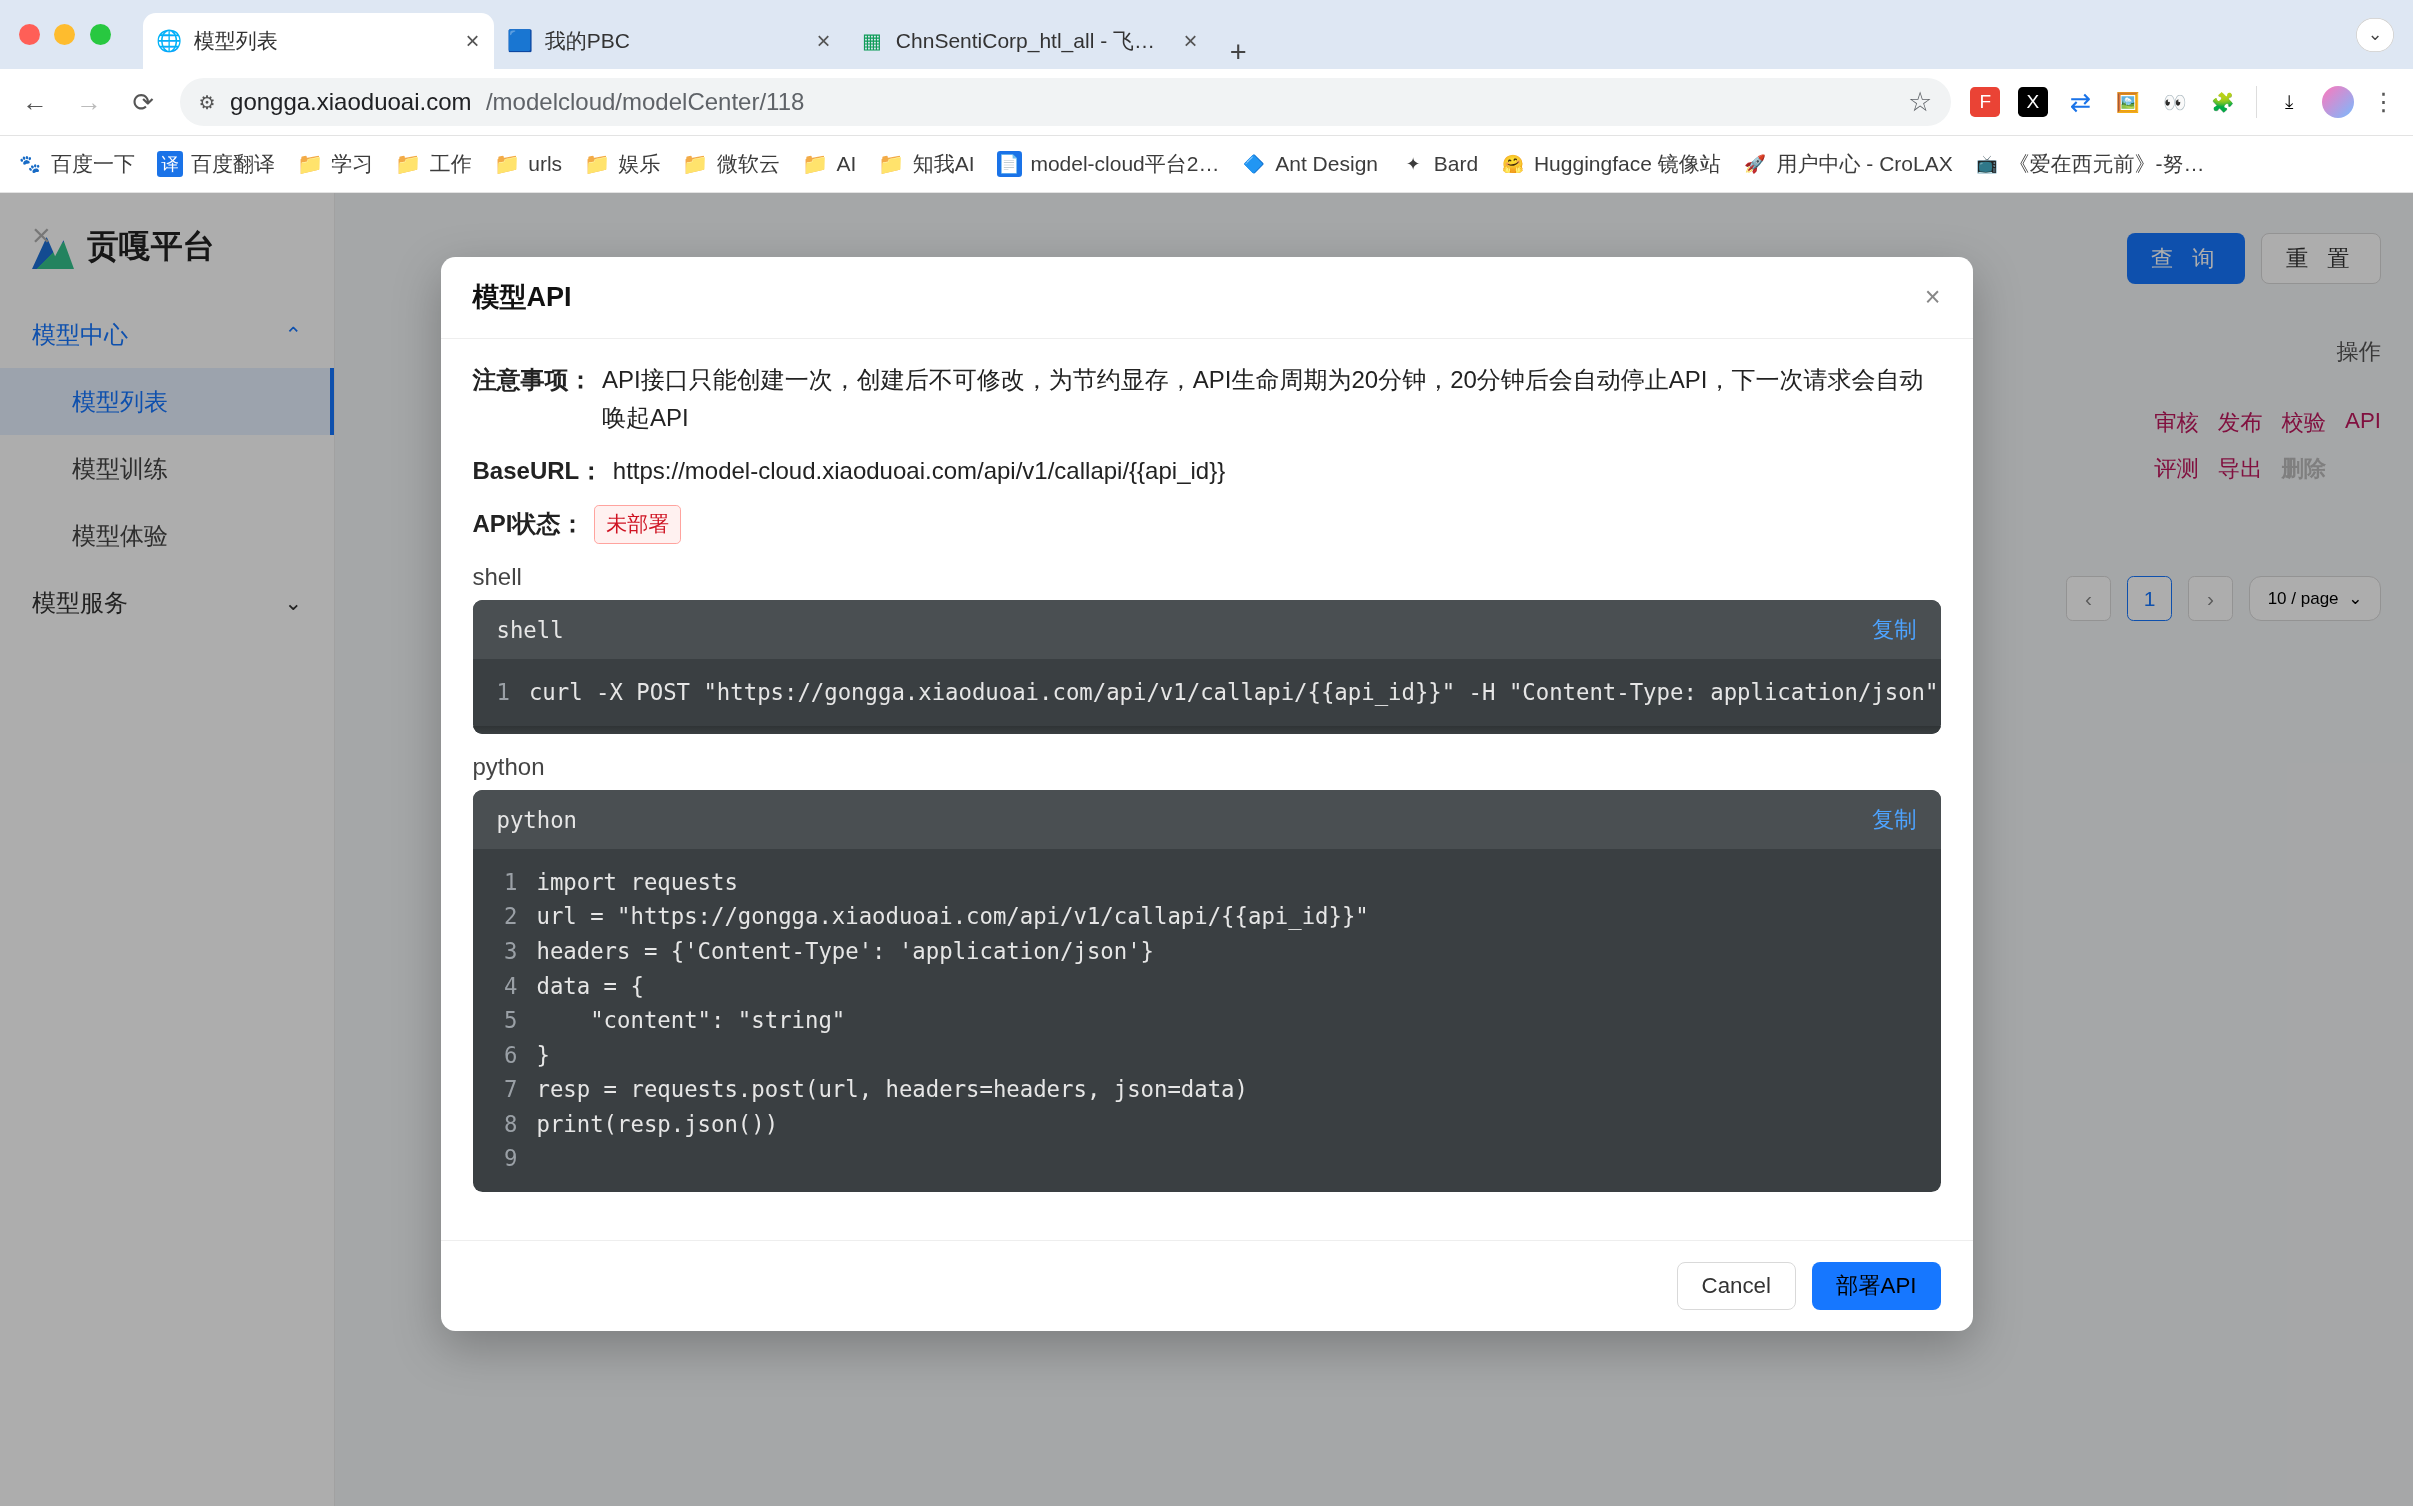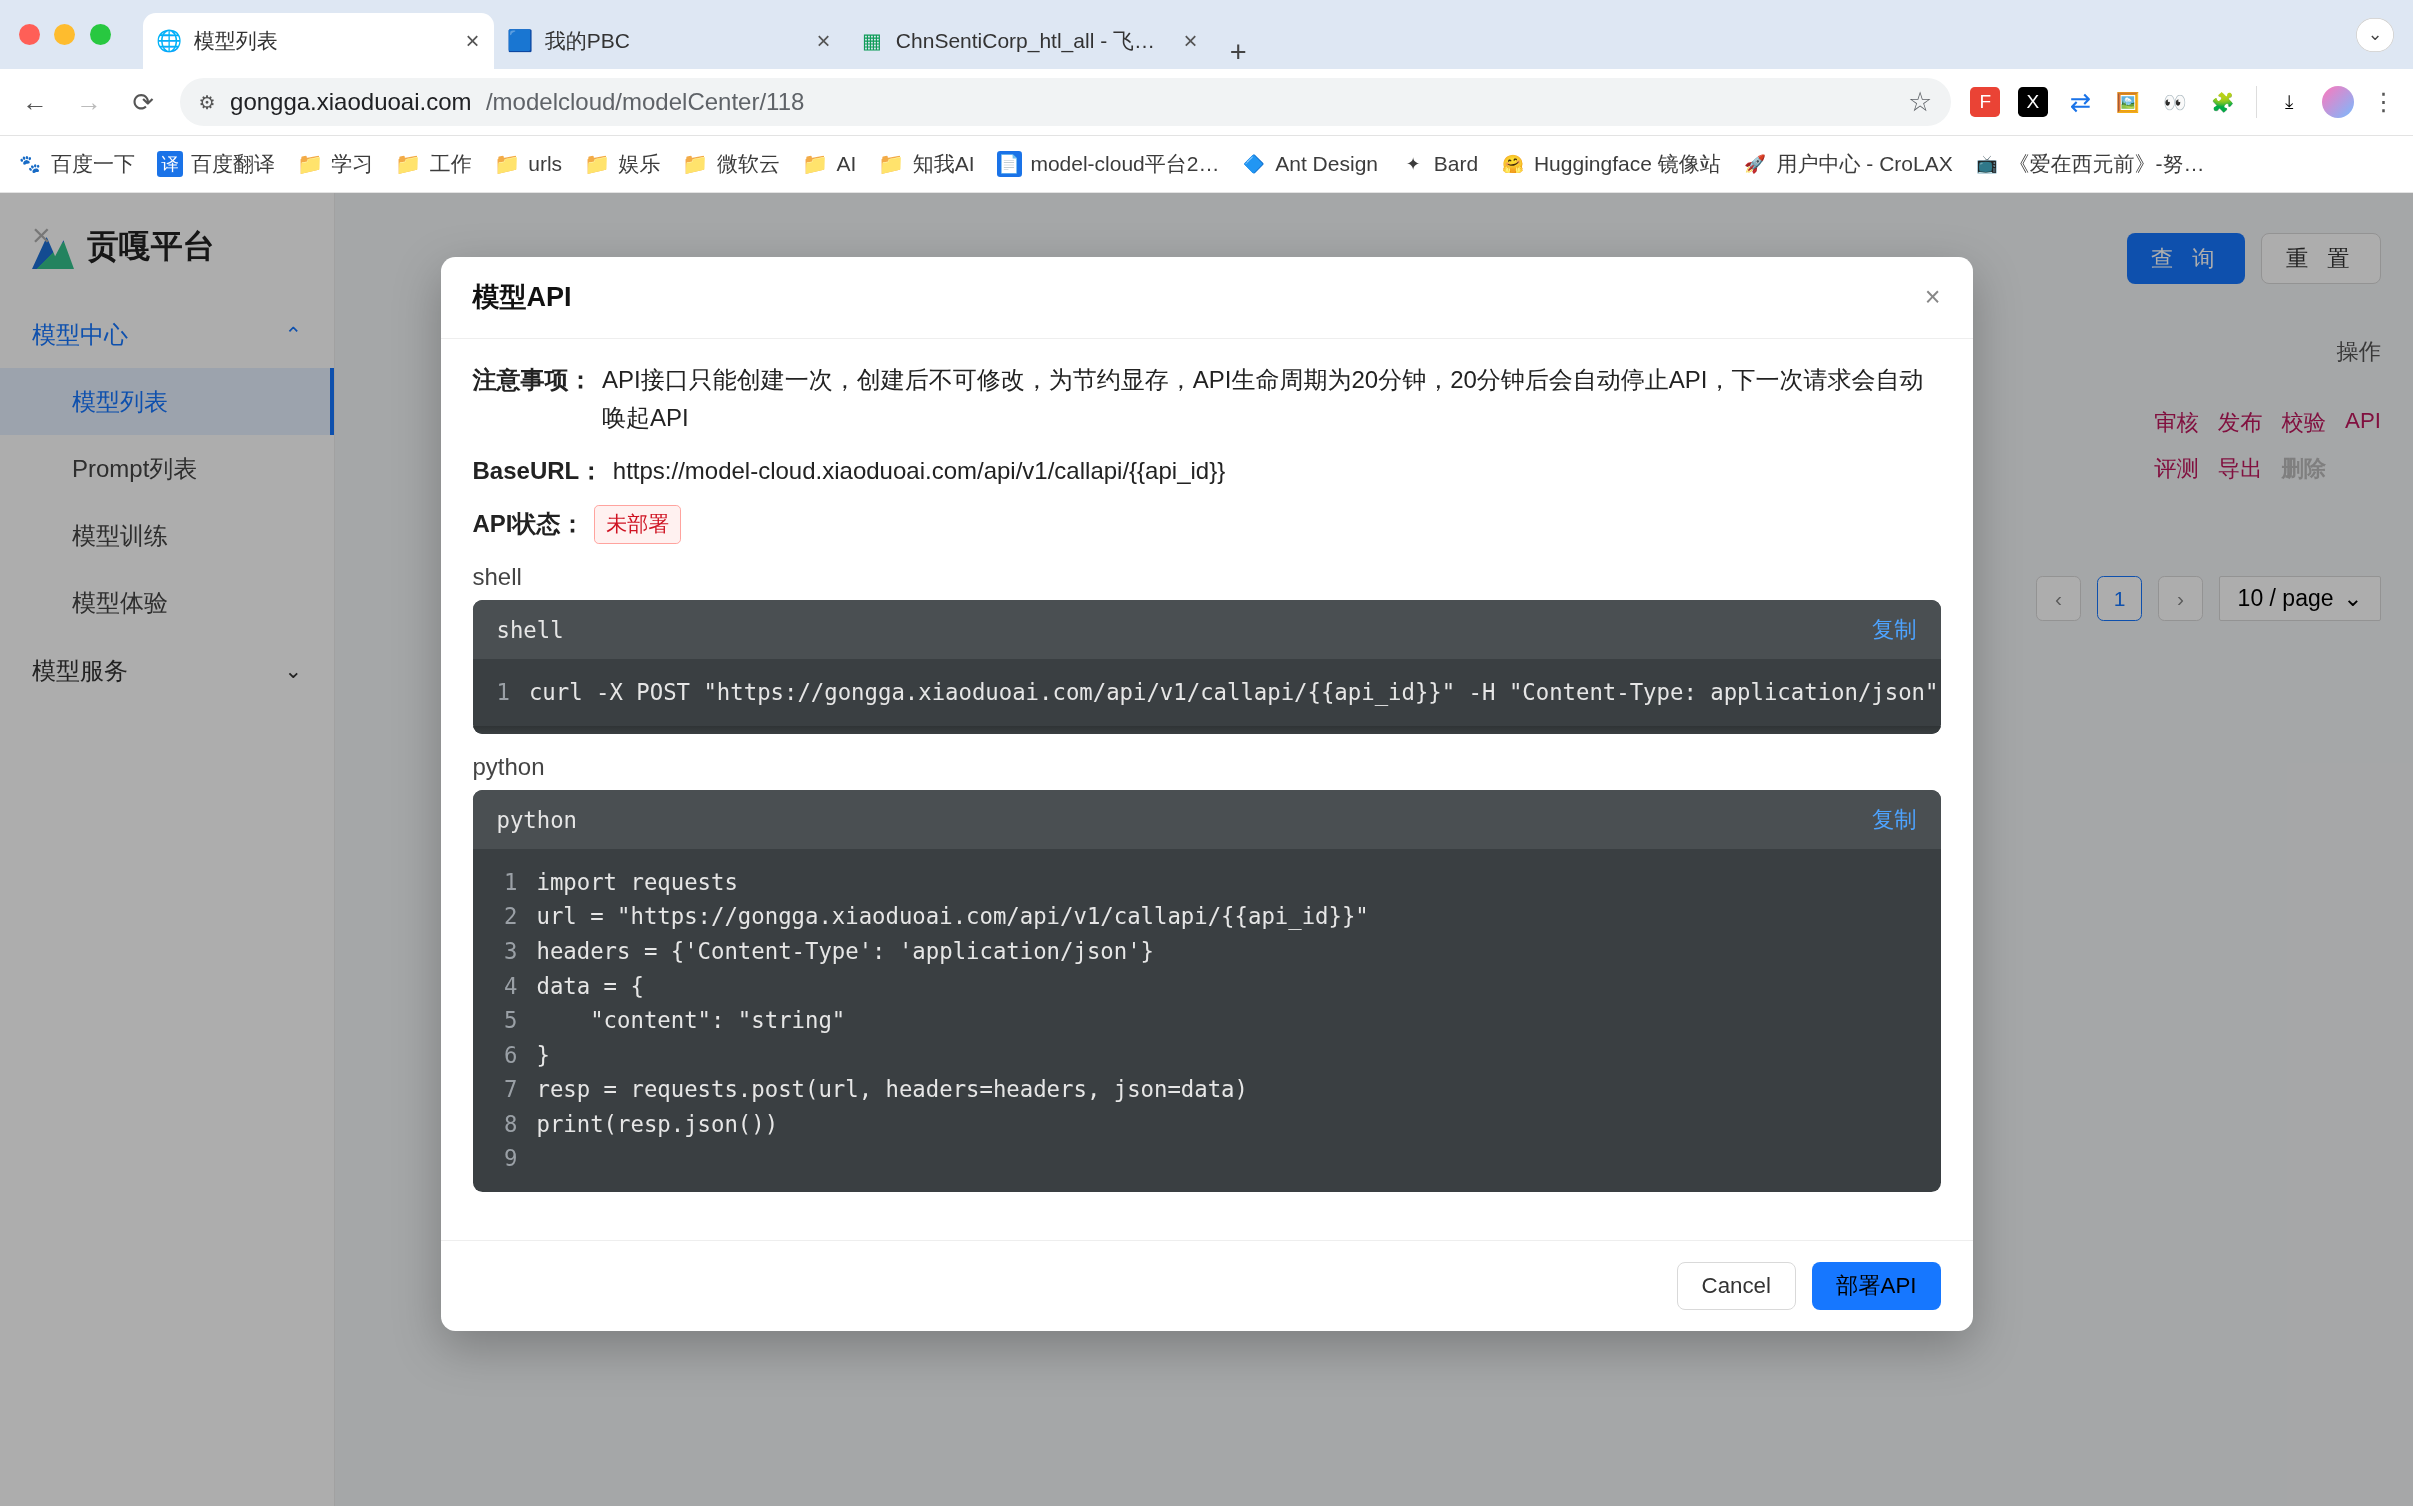--- a/index.html
+++ b/index.html
@@ -122,21 +122,21 @@
   .btn-primary{background:#1677ff;color:#fff;letter-spacing:6.4px;}
   .btn-default{background:#fff;border:0.8px solid #d9d9d9;color:#333;letter-spacing:6.4px;text-align:right;}
   .table-header-strip{position:absolute;top:144px;right:32px;display:flex;gap:72px;font-size:22.3px;color:#555;}
   .row-actions{position:absolute;top:215px;right:32px;display:flex;flex-direction:column;gap:16px;font-size:22.3px;}
   .row-actions .ra{display:flex;gap:19px;}
   .row-actions a{color:#be185d;}
   .row-actions .disabled{color:#bbb;font-weight:bold;}
   .pager{position:absolute;top:383px;right:32px;display:flex;align-items:center;gap:16px;}
   .pg-btn{width:45px;height:45px;border:0.8px solid #d9d9d9;border-radius:6.4px;display:flex;align-items:center;justify-content:center;font-size:21px;color:#888;background:#fff;}
   .pg-btn.active{border-color:#1677ff;color:#1677ff;}
-  .pg-size{height:45px;border:0.8px solid #d9d9d9;border-radius:2px;padding:0 17.6px;display:flex;align-items:center;gap:9.6px;font-size:23px;background:#fff;}
+  .pg-size{height:45px;border:0.8px solid #d9d9d9;border-radius:12px;padding:0 17.6px;display:flex;align-items:center;gap:9.6px;font-size:17px;background:#fff;}
 
   
   .overlay{
     position:absolute;inset:0;
     background:rgba(0,0,0,0.32);
     display:flex;align-items:flex-start;justify-content:center;
     padding-top:64px;
   }
   .drawer-close{
     position:absolute;left:32px;top:24px;
@@ -306,21 +306,20 @@
     <div class="brand">
       <div class="brand-logo"></div>
       <div class="brand-title">贡嘎平台</div>
     </div>
     <div class="menu-group">
       <div class="menu-head">
         <span>模型中心</span>
         <span class="chev">⌃</span>
       </div>
       <div class="menu-item active">模型列表</div>
-      <div class="menu-item">Prompt列表</div>
       <div class="menu-item">模型训练</div>
       <div class="menu-item">模型体验</div>
     </div>
     <div class="menu-group">
       <div class="menu-head secondary">
         <span>模型服务</span>
         <span class="chev">⌄</span>
       </div>
     </div>
   </div>

